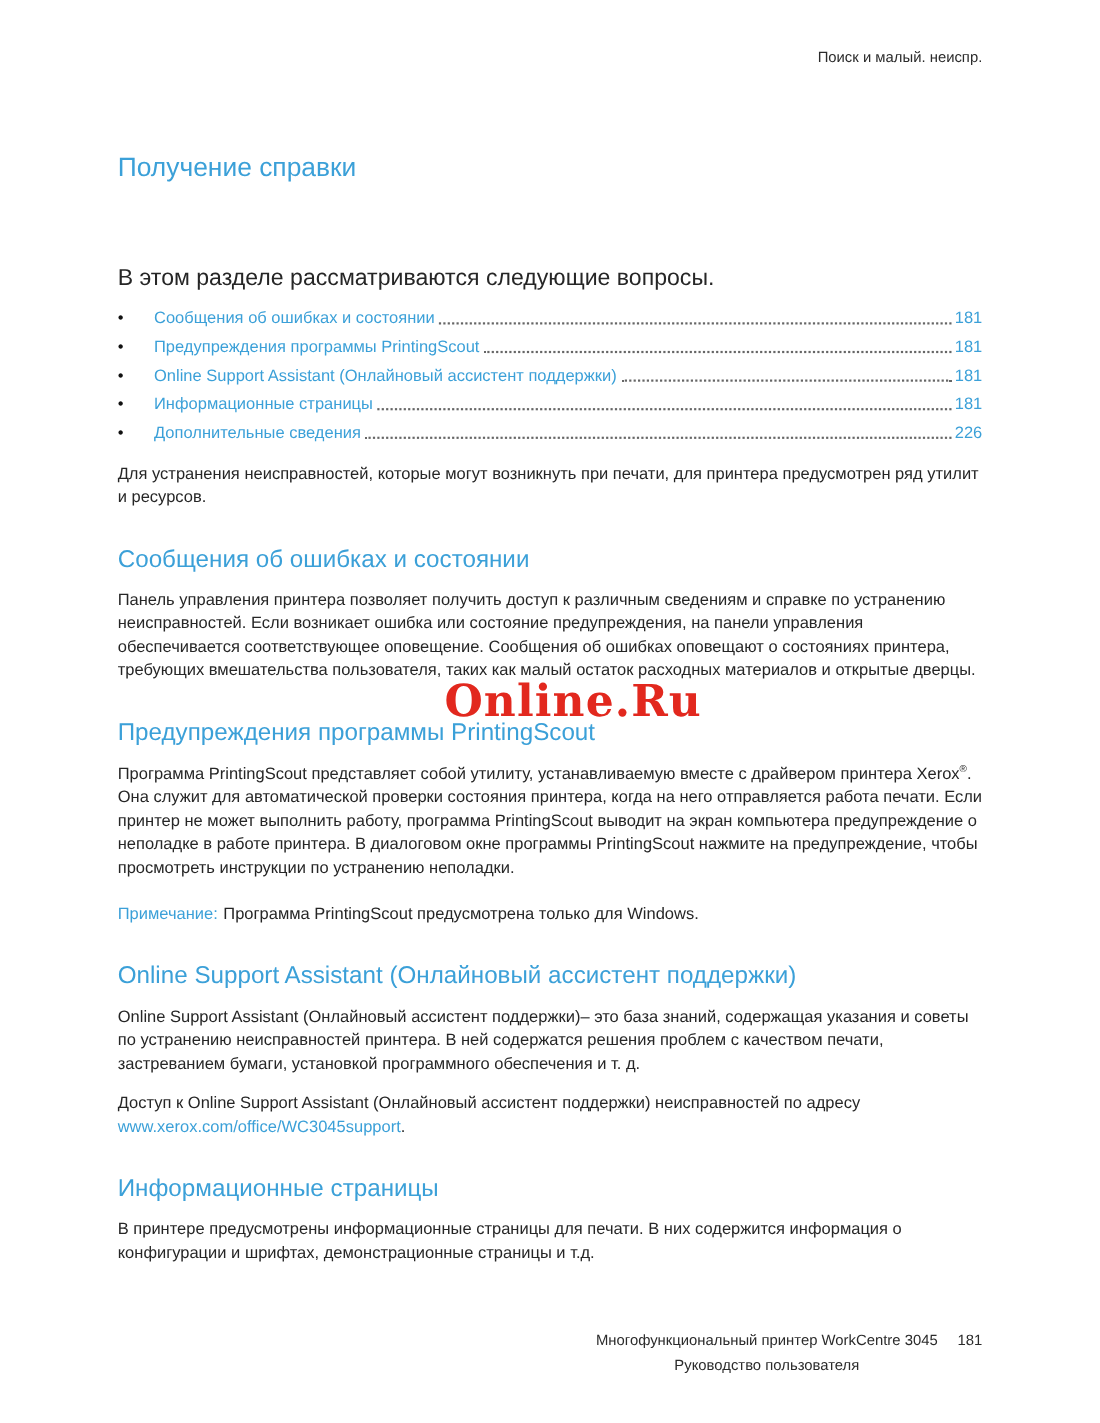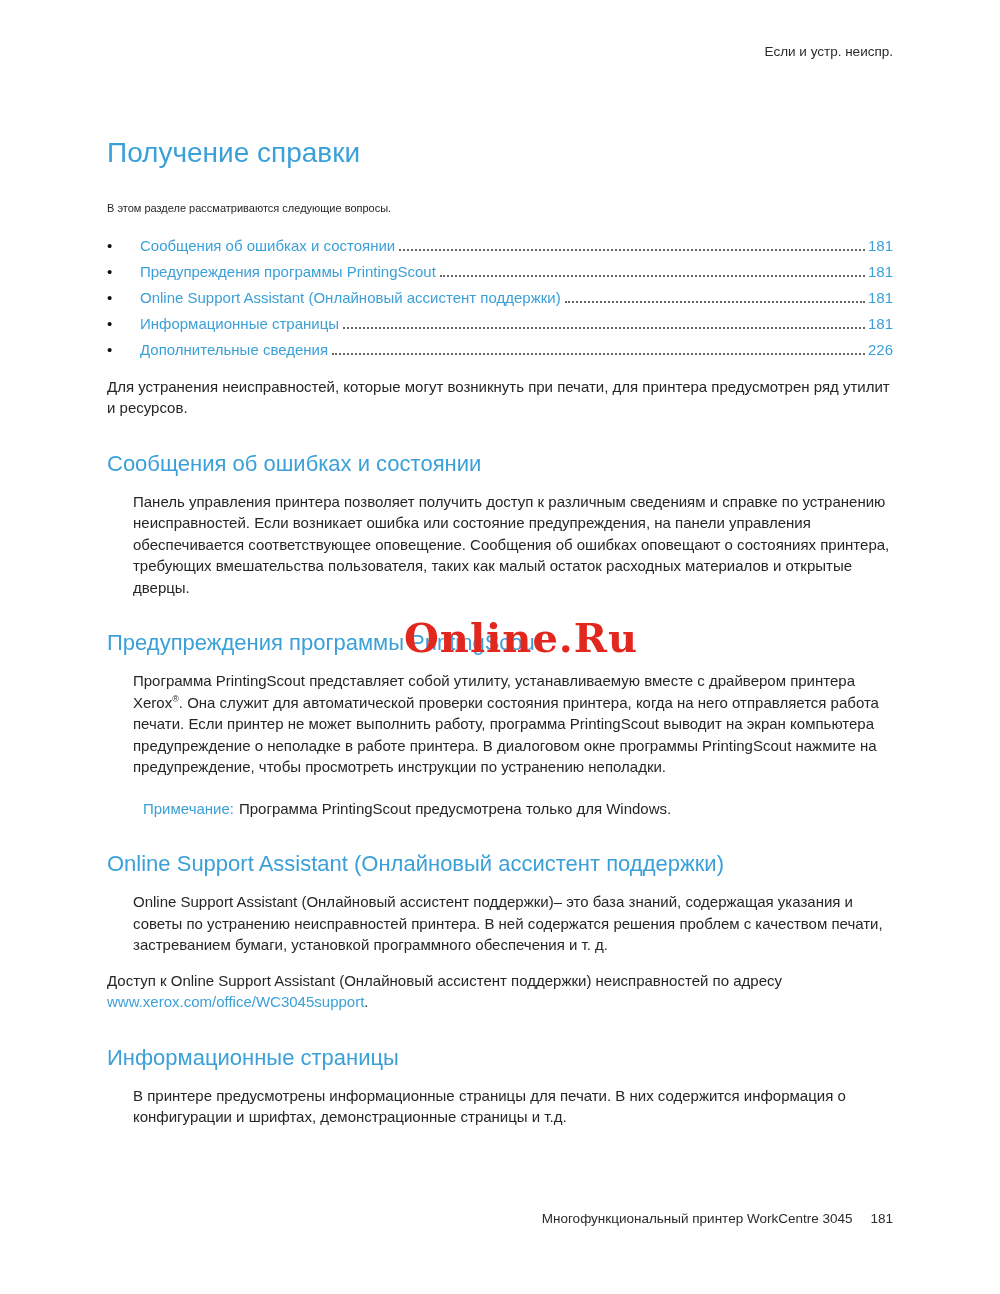--- a/index.html
+++ b/index.html
@@ -21,27 +21,27 @@
 
   .running-header {
     text-align: right;
     font-size: 13.5px;
     line-height: 16px;
     color: #2b2b2b;
   }
 
   .doc-title {
     margin-top: 72px;
-    font-size: 28px;
+    font-size: 24px;
     line-height: 42px;
     font-weight: 400;
     color: var(--accent-blue);
   }
 
-  .intro { margin-top: 24px; font-size: 11px; line-height: 21.5px; }
+  .intro { margin-top: 68px; font-size: 21px; line-height: 21.5px; }
 
   .toc { margin-top: 12px; }
   .toc-row {
     display: flex;
     align-items: flex-end;
     height: 26px;
     font-size: 15px;
     line-height: 24px;
     cursor: pointer;
   }
@@ -58,24 +58,24 @@
   .para { font-size: 15px; line-height: 21.5px; margin-top: 14px; }
   .para.lead { margin-top: 14px; }
 
   .section-heading {
     margin-top: 30px;
     font-size: 22px;
     line-height: 30px;
     font-weight: 400;
     color: var(--accent-blue);
   }
-  .section-heading + .para { margin-top: 12px; margin-left: 26px; }
+  .section-heading + .para { margin-top: 12px; }
   .para + .para { margin-top: 14px; }
 
-  .note { margin-top: 20px; margin-left: 36px; font-size: 15px; line-height: 21.5px; }
+  .note { margin-top: 20px; font-size: 15px; line-height: 21.5px; }
   .note-label { color: var(--accent-blue); }
   .note-text { margin-left: 5px; }
 
   sup.reg { font-size: 9px; line-height: 0; vertical-align: super; }
   .it { }
   .link { color: var(--accent-blue); cursor: pointer; text-decoration: none; margin-top: 16px; }
 
   .watermark {
     position: absolute;
     left: 404px;
@@ -100,21 +100,21 @@
     color: #2b2b2b;
   }
   .footer-lines { text-align: center; }
   .footer-page { margin-left: 18px; }
 </style>
 </head>
 <body>
 
 <div class="page">
 
-  <div class="running-header">Если и устр. неиспр.</div>
+  <div class="running-header">Поиск и малый. неиспр.</div>
 
   <h1 class="doc-title">Получение справки</h1>
 
   <p class="intro">В этом разделе рассматриваются следующие вопросы.</p>
 
   <div class="toc">
 
     <div class="toc-row">
       <span class="toc-bullet">•</span>
       <span class="toc-label">Сообщения об ошибках и состоянии</span>
@@ -169,15 +169,16 @@
   <h2 class="section-heading">Информационные страницы</h2>
   <p class="para">В принтере предусмотрены информационные страницы для печати. В них содержится информация о конфигурации и шрифтах, демонстрационные страницы и т.д.</p>
 
 </div>
 
 <div class="watermark">Online.Ru</div>
 
 <div class="footer">
   <div class="footer-lines">
     <div>Многофункциональный принтер WorkCentre 3045</div>
+    <div>Руководство пользователя</div>
   </div>
   <div class="footer-page">181</div>
 </div>
 
 </body></html>

